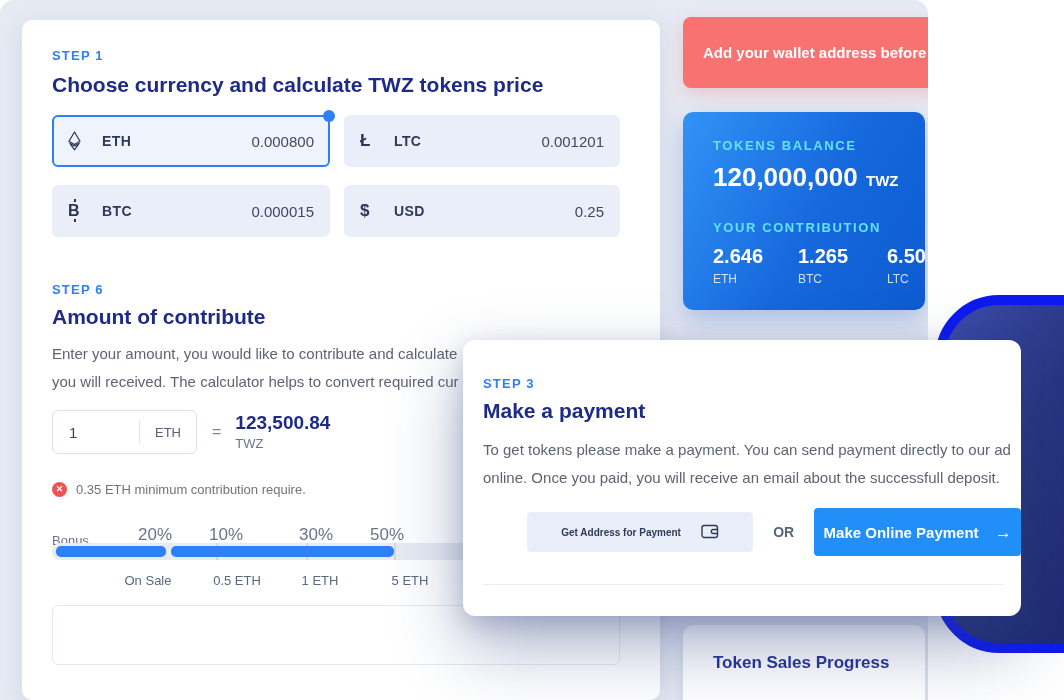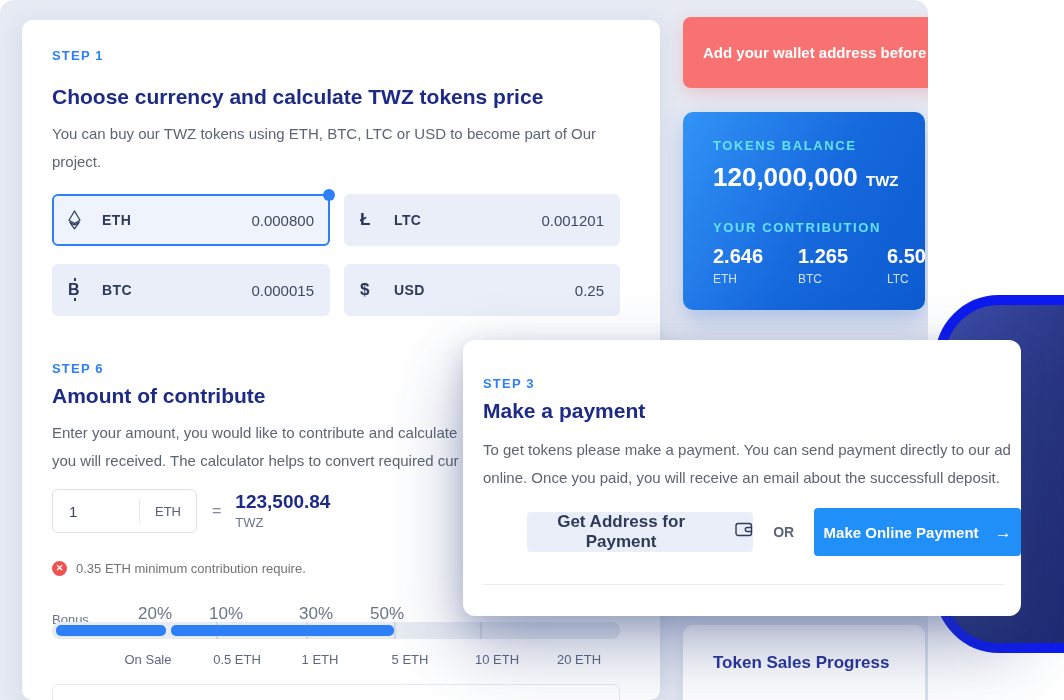--- a/index.html
+++ b/index.html
@@ -9,21 +9,21 @@
 
   
   .panel { position:absolute; left:0; top:0; width:928px; height:700px;
            background:#e6eaf3; border-radius:14px 14px 0 0; overflow:hidden; z-index:1; }
 
   
   .main-card { position:absolute; left:22px; top:20px; width:638px; height:680px;
                background:#fff; border-radius:10px; box-shadow:0 5px 22px rgba(110,130,170,.18);
                padding:28px 18px 0 30px; }
   .step-label { font-size:13px; font-weight:bold; letter-spacing:1.2px; color:#2e80f9; line-height:16px; }
-  .h-title { font-size:21px; font-weight:bold; color:#1d2b87; line-height:25px; margin-top:20px; }
+  .h-title { font-size:21px; font-weight:bold; color:#1d2b87; line-height:25px; margin-top:8px; }
   .desc { margin-top:11px; font-size:15px; color:#5d6472; line-height:28px; white-space:nowrap; }
 
   .cur-grid { display:grid; grid-template-columns:278px 276px; gap:18px 14px; margin-top:18px; }
   .cur-card { position:relative; height:52px; background:#e9eef8; border-radius:6px;
               display:flex; align-items:center; padding:0 16px; cursor:pointer; }
   .cur-card.selected { background:#eef3fc; border:2px solid #2e80f9; padding:0 14px; }
   .cur-icon { width:24px; display:flex; align-items:center; color:#2b3757; }
   .cur-glyph { font-size:17px; font-weight:bold; color:#2b3757; }
   .btc-glyph { position:relative; font-size:16px; font-weight:bold; color:#2b3757; }
   .btc-glyph::before { content:""; position:absolute; left:6px; top:-3px; width:2px; height:3px; background:#2b3757; }
@@ -92,43 +92,39 @@
                 background:linear-gradient(125deg,#3d4ca9 0%,#27347f 45%,#1c2870 100%); }
 
   
   .modal { position:absolute; left:463px; top:340px; width:558px; height:276px; background:#fff;
            border-radius:12px; z-index:3; padding:36px 0 0 20px; overflow:hidden;
            box-shadow:0 30px 70px rgba(45,65,125,.40), 0 8px 24px rgba(45,65,125,.22); }
   .m-desc { margin-top:13px; font-size:15px; color:#5d6472; line-height:28px; white-space:nowrap; }
   .btn-row { display:flex; align-items:center; margin-top:16px; }
   .btn-get { width:245px; height:40px; background:#e9eef9; border:none; border-radius:4px; cursor:pointer;
              display:flex; align-items:center; justify-content:center; gap:20px;
-             font-family:"Liberation Sans", sans-serif; font-size:17px; font-weight:bold; color:#2e3a58;margin-left:44px; }
+             font-family:"Liberation Sans", sans-serif; font-size:10px; font-weight:bold; color:#2e3a58;margin-left:44px; }
   .or-sep { margin:0 20px; font-size:14px; font-weight:bold; color:#5c6578; }
   .btn-pay { width:224px; height:48px; background:#2090f8; border:none; border-radius:4px; cursor:pointer;
              display:flex; align-items:center; justify-content:center; gap:16px;
              font-family:"Liberation Sans", sans-serif; font-size:15px; font-weight:bold; color:#fff; }
   .pay-arrow { font-size:17px; line-height:1; }
   .m-divider { position:absolute; left:20px; top:244px; width:521px; height:1px; background:#e8ecf4; }
 </style>
 </head>
 <body>
 
 <div class="stage">
 
   <div class="panel">
 
     <div class="main-card">
 
       <div class="step-label">STEP 1</div>
       <div class="h-title">Choose currency and calculate TWZ tokens price</div>
-      <div class="desc">
-        <div>You can buy our TWZ tokens using ETH, BTC, LTC or USD to become part of Our</div>
-        <div>project.</div>
-      </div>
 
       <div class="cur-grid">
 
         <div class="cur-card selected">
           <span class="cur-icon">
             <svg width="13" height="20" viewBox="0 0 13 20">
               <path d="M6.5 1 L12 10.3 L6.5 13.6 L1 10.3 Z" fill="none" stroke="#2b3757" stroke-width="1.2" stroke-linejoin="round"></path>
               <path d="M1.7 12.2 L6.5 18.8 L11.3 12.2 L6.5 15.1 Z" fill="none" stroke="#2b3757" stroke-width="1.2" stroke-linejoin="round"></path>
             </svg>
           </span>

